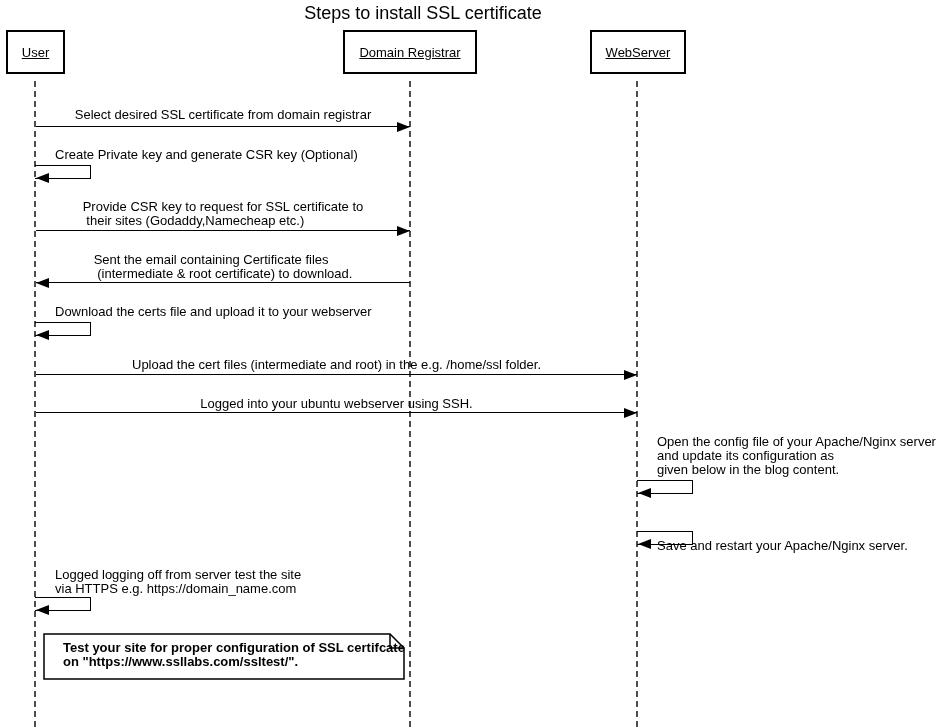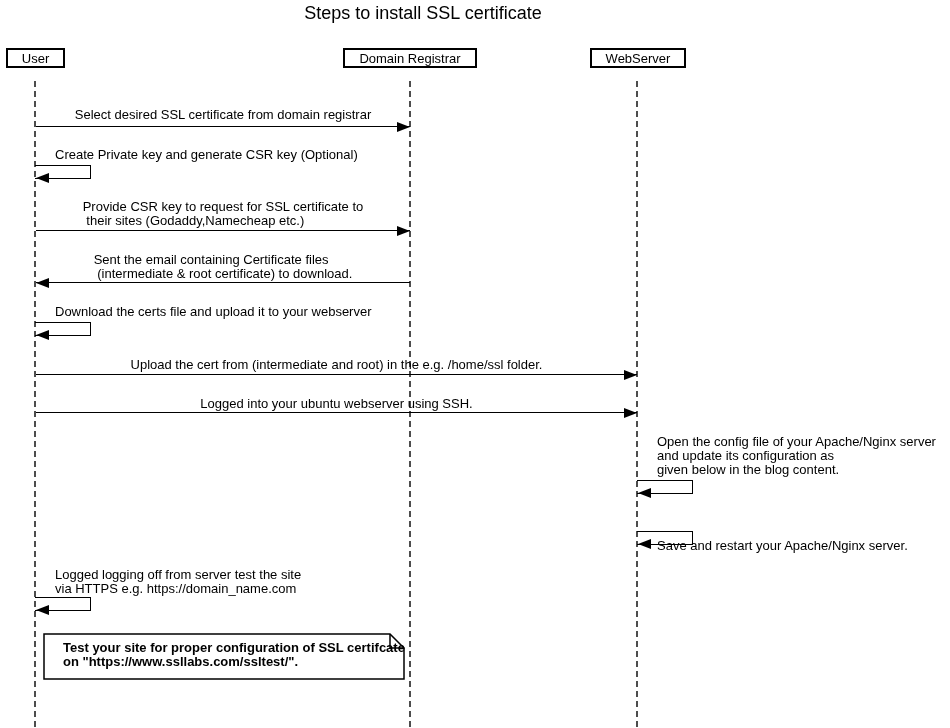--- a/index.html
+++ b/index.html
@@ -14,26 +14,27 @@
   }
   .title {
     position: absolute;
     top: 3px; left: 0; width: 846px;
     text-align: center;
     font-size: 18px;
     line-height: 21px;
   }
   .actor {
     position: absolute;
-    top: 48px; height: 20px;
+    top: 30px; height: 44px;
     box-sizing: border-box;
     border: 2px solid #000000;
     background: #ffffff;
     display: flex; align-items: center; justify-content: center;
     font-size: 13px;
+    text-decoration: underline;
   }
   .lifeline {
     position: absolute;
     top: 81px; height: 647px; width: 2px;
     background: repeating-linear-gradient(to bottom, #4d4d4d 0px, #4d4d4d 6px, transparent 6px, transparent 10px);
   }
   .tline { white-space: pre; }
   .arrow-label {
     position: absolute;
     text-align: center;
@@ -126,21 +127,21 @@
   <div class="ah-l" style="left:36px; top:278px;"></div>
 
   <div class="self-label" style="left:55px; top:305px;">
     <div class="tline">Download the certs file and upload it to your webserver</div>
   </div>
   <div class="loop" style="left:35px; top:322px;"></div>
   <div class="ah-l" style="left:36px; top:330px;"></div>
 
   <div class="arrow-label" style="left:36px; top:358px; width:601px;">
     <div class="lblock">
-      <div class="tline">Upload the cert from (intermediate and root) in the e.g. /home/ssl folder.</div>
+      <div class="tline">Upload the cert files (intermediate and root) in the e.g. /home/ssl folder.</div>
     </div>
   </div>
   <div class="hline" style="left:36px; top:374px; width:601px;"></div>
   <div class="ah-r" style="left:624px; top:370px;"></div>
 
   <div class="arrow-label" style="left:36px; top:397px; width:601px;">
     <div class="lblock">
       <div class="tline">Logged into your ubuntu webserver using SSH.</div>
     </div>
   </div>

